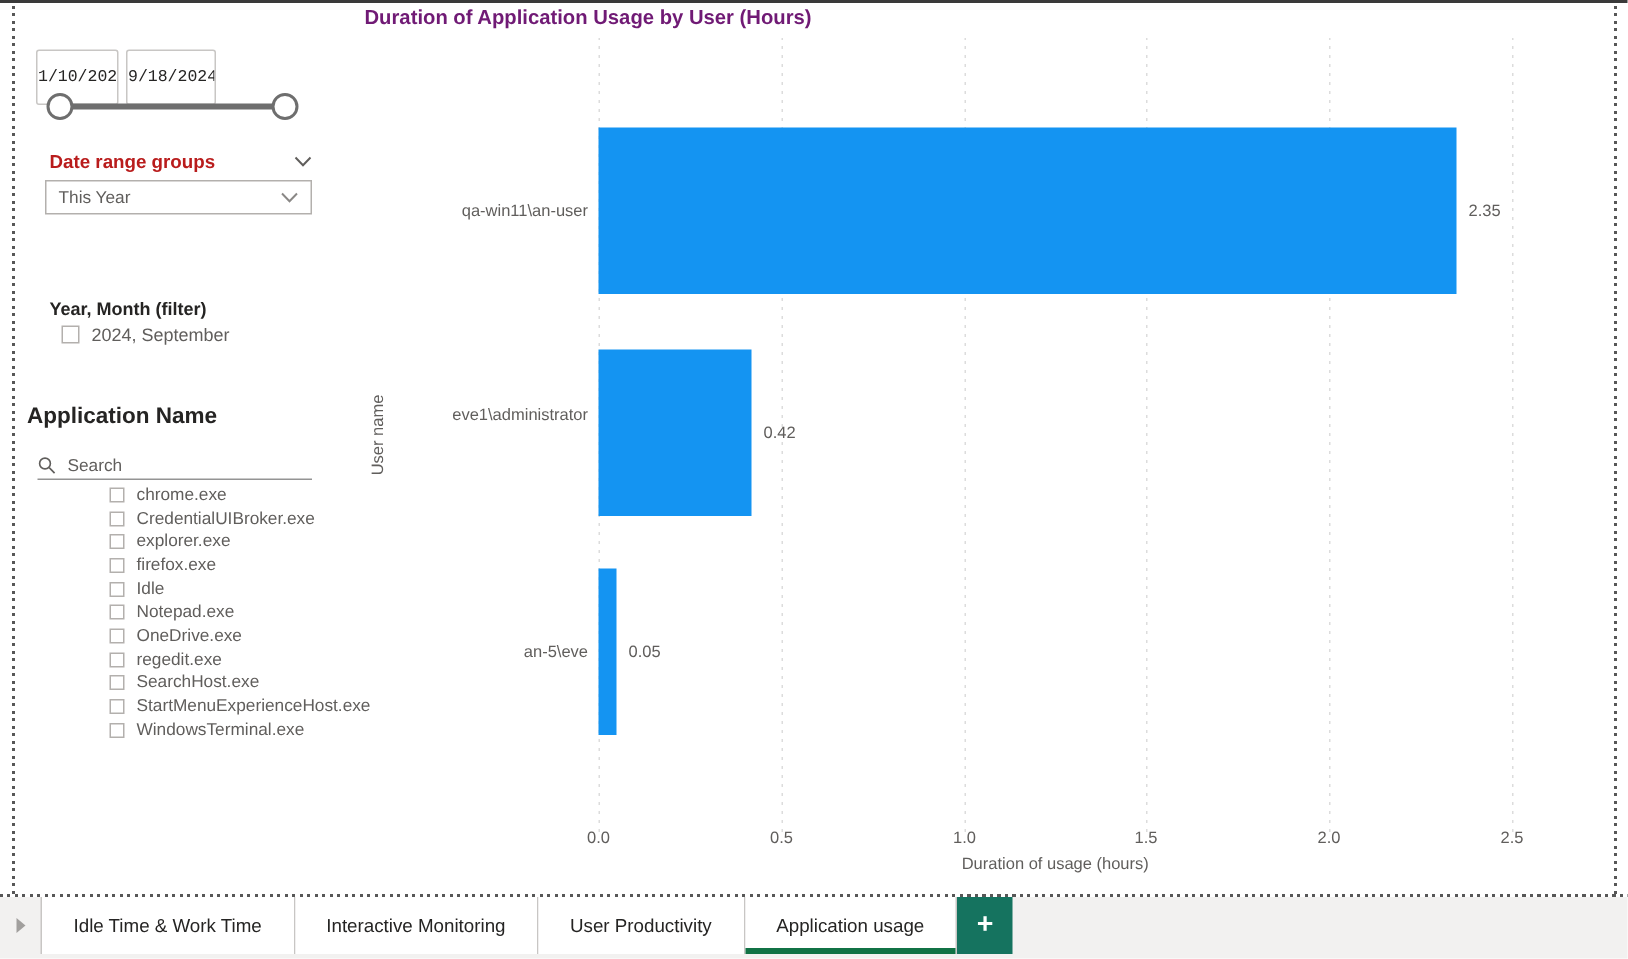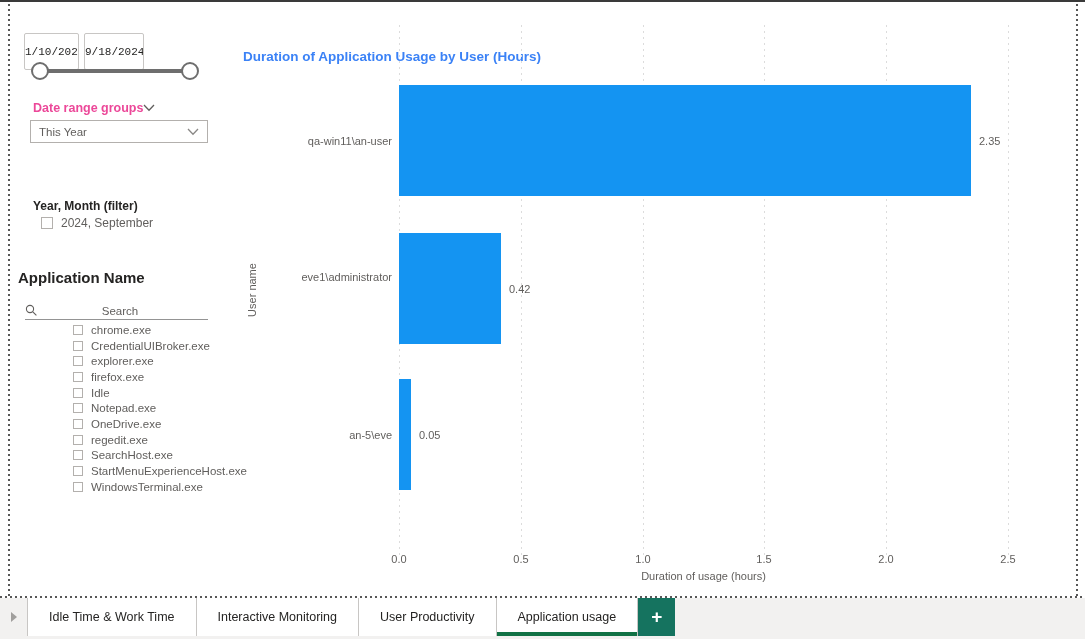--- a/index.html
+++ b/index.html
@@ -19,44 +19,44 @@
   
   .date-box { position:absolute; top:33px; height:37px; border:1px solid #c8c6c4; border-radius:2px;
     font-size:11px; color:#252423; text-align:center; background:#fff; font-family:Liberation Mono, monospace; }
   #date-start { left:24px; width:55px; } #date-end { left:84px; width:60px; }
 
   .slider-track { position:absolute; left:40px; top:69px; width:150px; height:4px; background:#6e6e6e; border-radius:2px; }
   .slider-handle { position:absolute; top:62px; width:18px; height:18px; background:#fff;
     border:2.5px solid #6e6e6e; border-radius:50%; }
   #handle-start { left:31px; } #handle-end { left:181px; }
 
-  .drg-header { position:absolute; left:33px; top:101px; width:175px; display:flex; justify-content:flex-start; align-items:center;
-    font-size:12.5px; font-weight:700; color:#ec4899; }
+  .drg-header { position:absolute; left:33px; top:101px; width:175px; display:flex; justify-content:space-between; align-items:center;
+    font-size:12.5px; font-weight:700; color:#b91c1c; }
   .drg-select { position:absolute; left:30px; top:120px; width:178px; height:23px; border:1px solid #b3b0ad;
     background:#fff; display:flex; align-items:center; justify-content:space-between; padding:0 8px;
     font-size:11.5px; color:#605e5c; }
 
   .ym-header { position:absolute; left:33px; top:199px; font-size:12px; font-weight:700; color:#252423; }
   .ym-row { position:absolute; left:41px; top:216px; display:flex; align-items:center; gap:8px;
     font-size:12px; color:#605e5c; }
 
   .appname-header { position:absolute; left:18px; top:269px; font-size:15px; font-weight:600; color:#252423; }
   .search-row { position:absolute; left:25px; top:302px; width:183px; height:18px; display:flex;
     align-items:center; gap:7px; border-bottom:1px solid #949494; }
   .search-row input { border:none; outline:none; width:150px; font-size:11.5px; color:#605e5c;
-    font-family:inherit; background:transparent;text-align:center; }
+    font-family:inherit; background:transparent; }
   .search-row input::placeholder { color:#605e5c; }
 
   #app-list { position:absolute; left:25px; top:322px; width:190px; }
   .app-row { height:15.7px; display:flex; align-items:center; gap:8px; font-size:11.5px; color:#605e5c;padding-left:48px; }
   .cb { width:10px; height:10px; border:1px solid #b3b0ad; background:#fff; flex:none; }
   .cb.big { width:12px; height:12px; }
 
   
-  .chart-title { position:absolute; left:243px; top:4px; font-size:13.5px; font-weight:600; color:#3b82f6;margin-top:45px; }
+  .chart-title { position:absolute; left:243px; top:4px; font-size:13.5px; font-weight:600; color:#701a75; }
   .gridline { position:absolute; top:25px; height:530px; width:1px;
     background:repeating-linear-gradient(to bottom,#dcdcdc 0 2px,transparent 2px 6px); }
   .bar { position:absolute; height:111px; background:var(--bar-color,#1494f2); }
   .cat-label { position:absolute; left:240px; width:152px; height:14px; font-size:11px; color:#605e5c;
     text-align:right; line-height:14px; }
   .val-label { position:absolute; height:14px; font-size:11px; color:#605e5c; line-height:14px; }
   .tick-label { position:absolute; top:553px; width:40px; text-align:center; font-size:11px; color:#605e5c; }
   .y-axis-title { position:absolute; left:252px; top:290px; transform:translate(-50%,-50%) rotate(-90deg);
     font-size:11px; color:#605e5c; white-space:nowrap; }
   .x-axis-title { position:absolute; left:399px; top:570px; width:609px; text-align:center;

